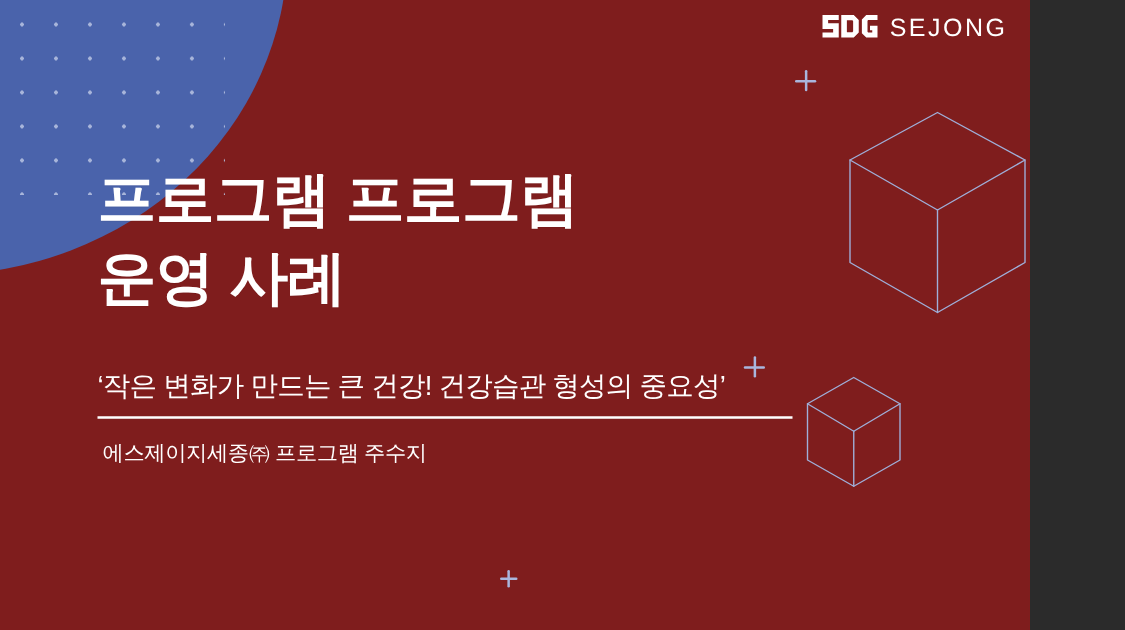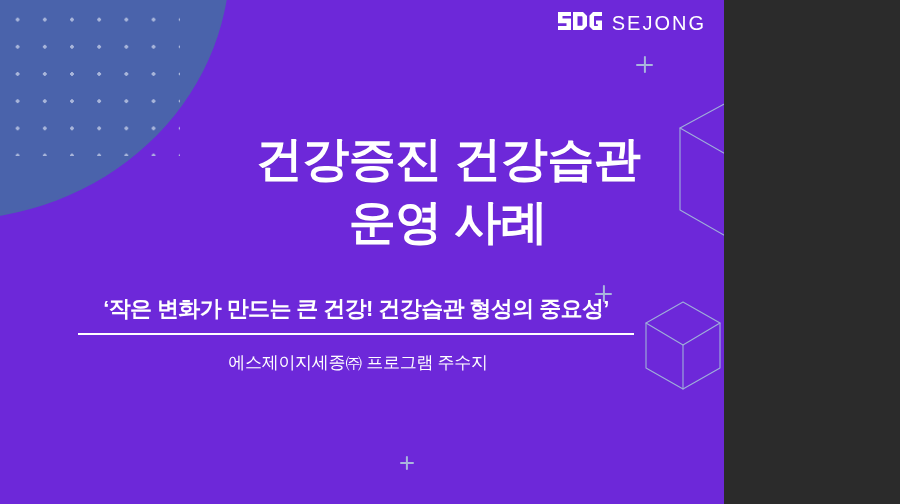--- a/index.html
+++ b/index.html
@@ -3,26 +3,25 @@
 <meta charset="utf-8">
 <title>Presentation Title Slide</title>
 <style>
   html, body {
     margin: 0;
     padding: 0;
     background: #2b2b2b;
   }
   #slide {
     position: relative;
-    width: 724px;
+    width: 824px;
     height: 504px;
     overflow: hidden;
-    background: #6d28d9;
+    background: #7f1d1d;
     font-family: "Liberation Sans", "DejaVu Sans", sans-serif;
-    text-align: center;
     -webkit-font-smoothing: antialiased;
   }
 
   
   .bg-layer {
     position: absolute;
     inset: 0;
     pointer-events: none;
   }
   .curve-blob2 {
@@ -143,21 +142,21 @@
     white-space: pre-line;
     text-shadow: 0 1px 0 rgba(0,0,0,.05);
   }
   .subtitle-wrap {
     margin-top: 42px;
     width: 556px;
   }
   .subtitle {
     color: #ffffff;
     font-size: 22px;
-    font-weight: 700;
+    font-weight: 400;
     line-height: 1.3;
     margin: 0;
     letter-spacing: -0.6px;
     white-space: nowrap;
   }
   .subtitle-rule {
     margin-top: 9px;
     height: 2px;
     width: 556px;
     background: #ffffff;
@@ -211,21 +210,21 @@
 
         <path fill="#ffffff" d="M16 3 L26 3 L30 7 L30 17 L26 21 L16 21 Z M20.5 7.2 L20.5 16.8 L25 16.8 L25.5 16 L25.5 8 L25 7.2 Z"></path>
 
         <path fill="#ffffff" d="M45 3 L36 3 L32.5 6.5 L32.5 17.5 L36 21 L45 21 L45 11.5 L39 11.5 L39 15.2 L40.8 15.2 L40.8 17 L37.5 17 L37 16.4 L37 7.6 L37.5 7 L45 7 Z"></path>
       </svg>
     </span>
     <span class="logo-word">SEJONG</span>
   </div>
 
   <div class="content">
-    <h1 class="title">건강증진 건강습관
+    <h1 class="title">프로그램 프로그램
 운영 사례</h1>
 
     <div class="subtitle-wrap">
       <p class="subtitle">‘작은 변화가 만드는 큰 건강! 건강습관 형성의 중요성’</p>
       <div class="subtitle-rule"></div>
       <div class="presenter">에스제이지세종㈜ 프로그램 주수지</div>
     </div>
   </div>
 
 </div>

